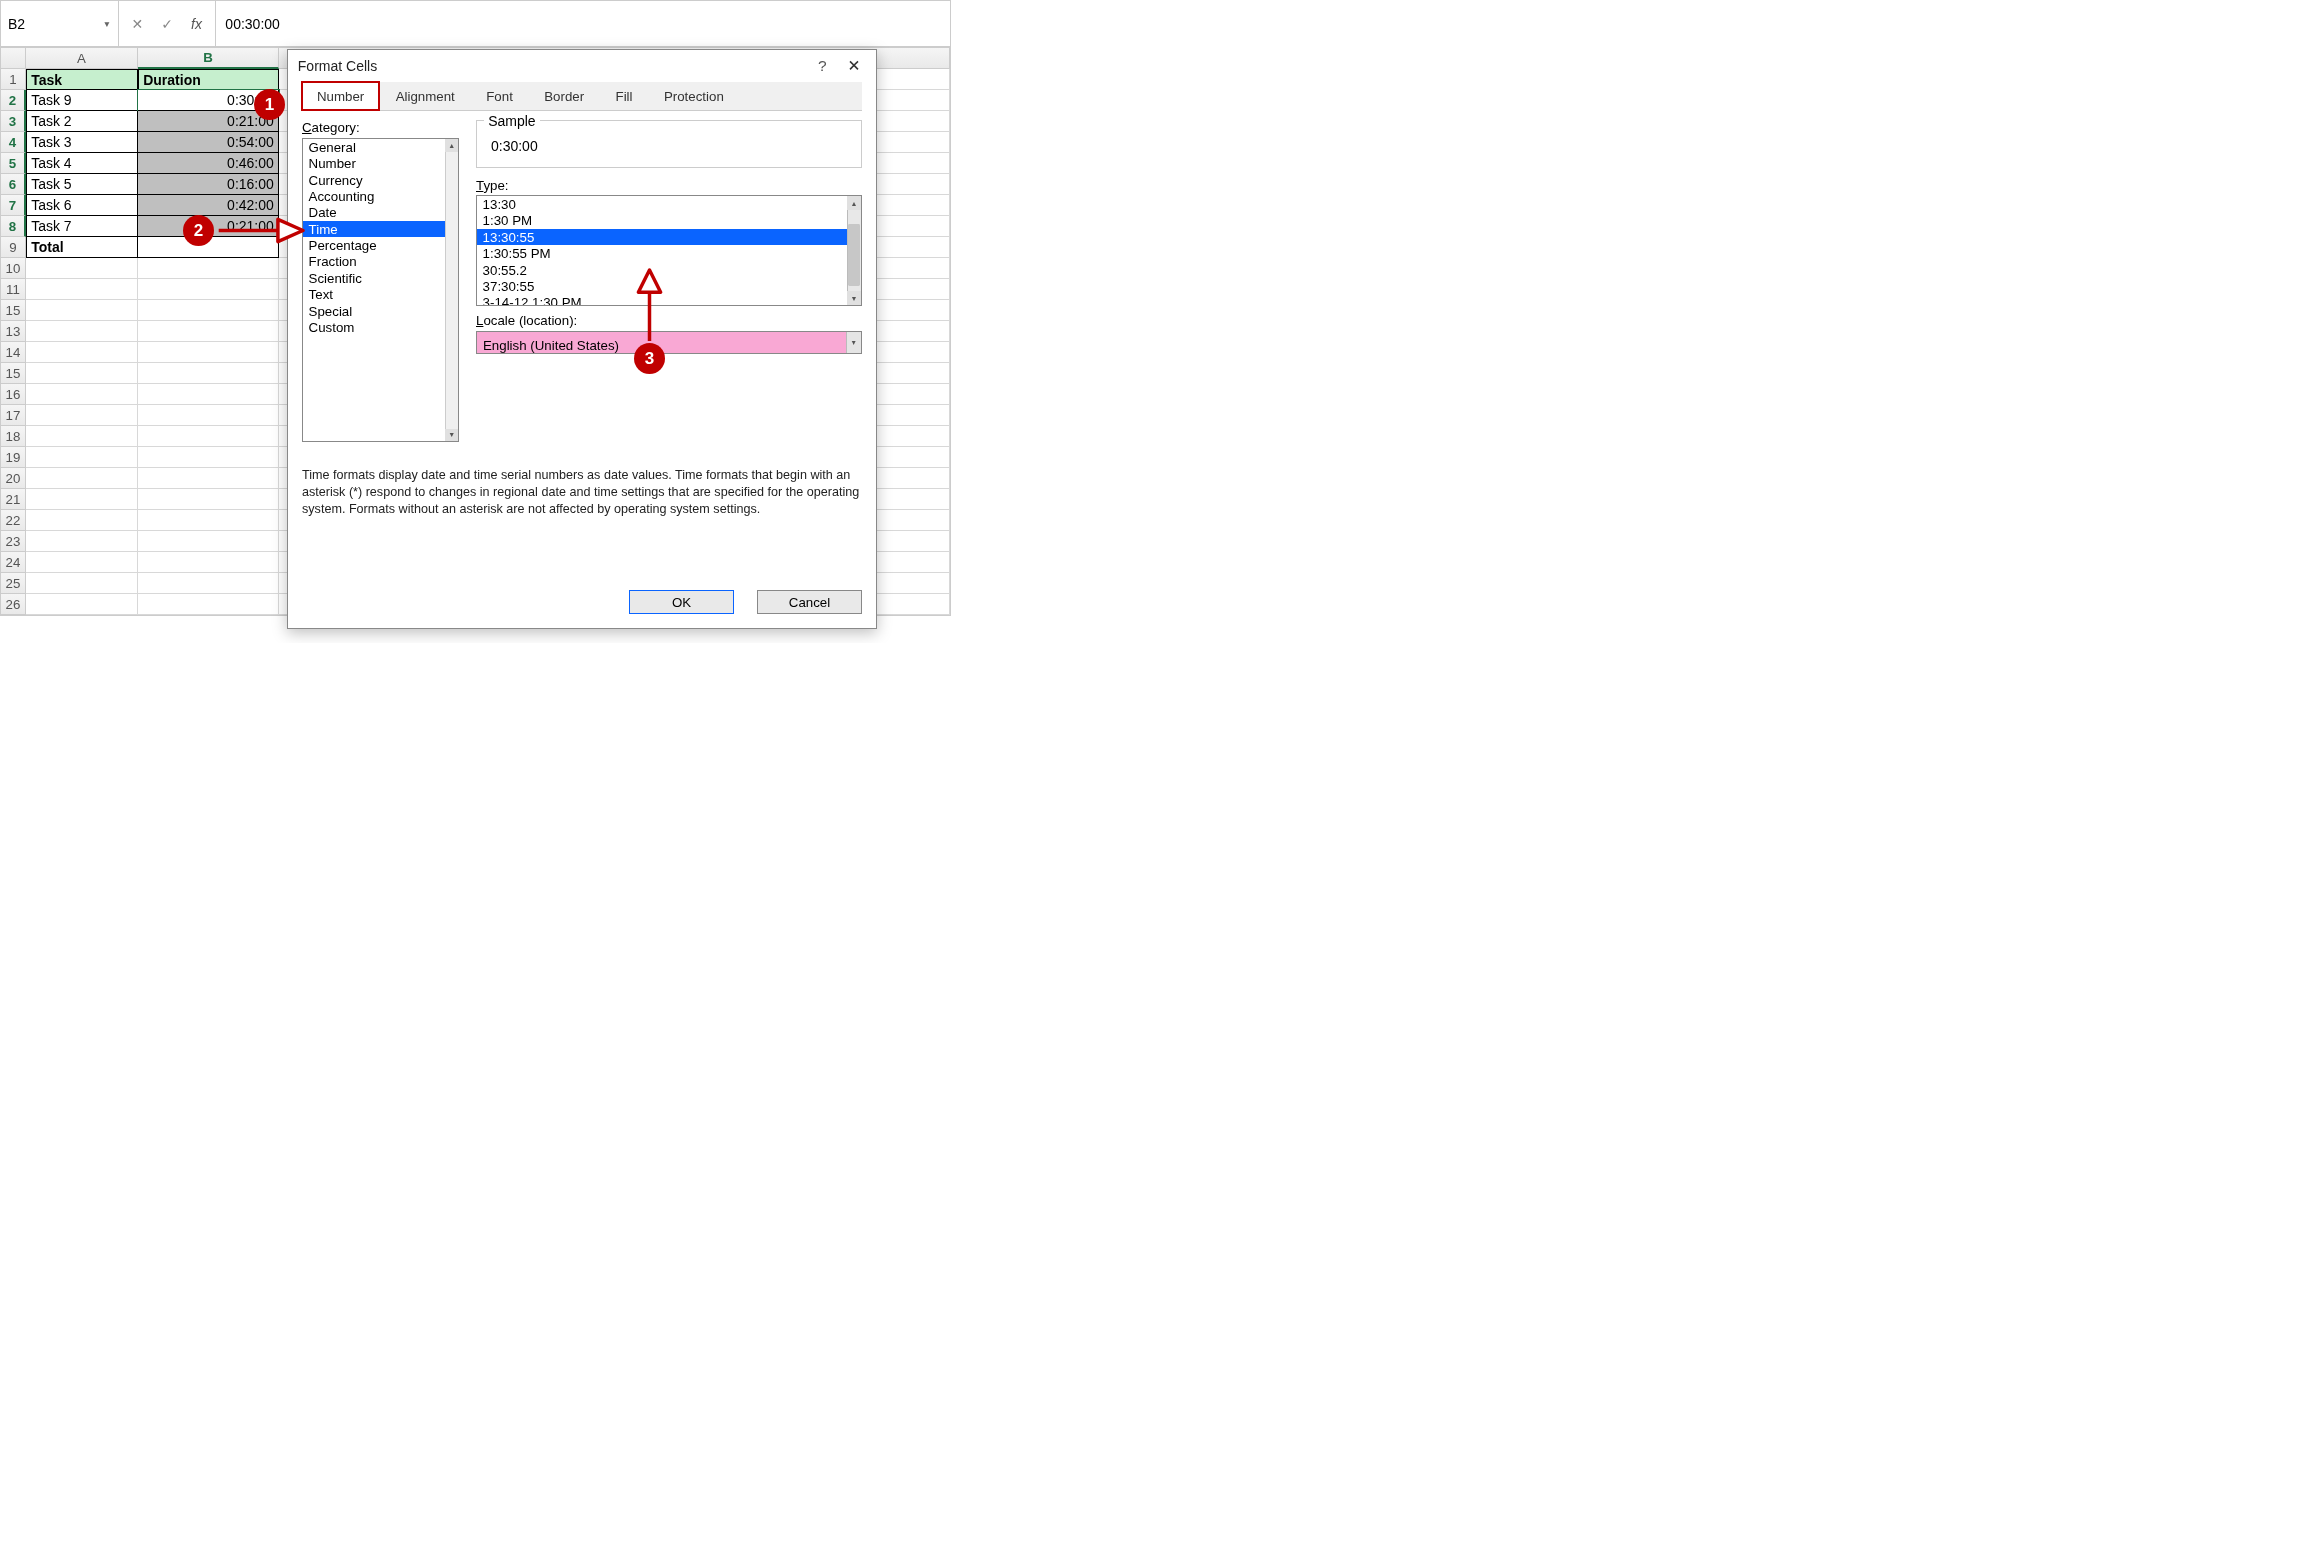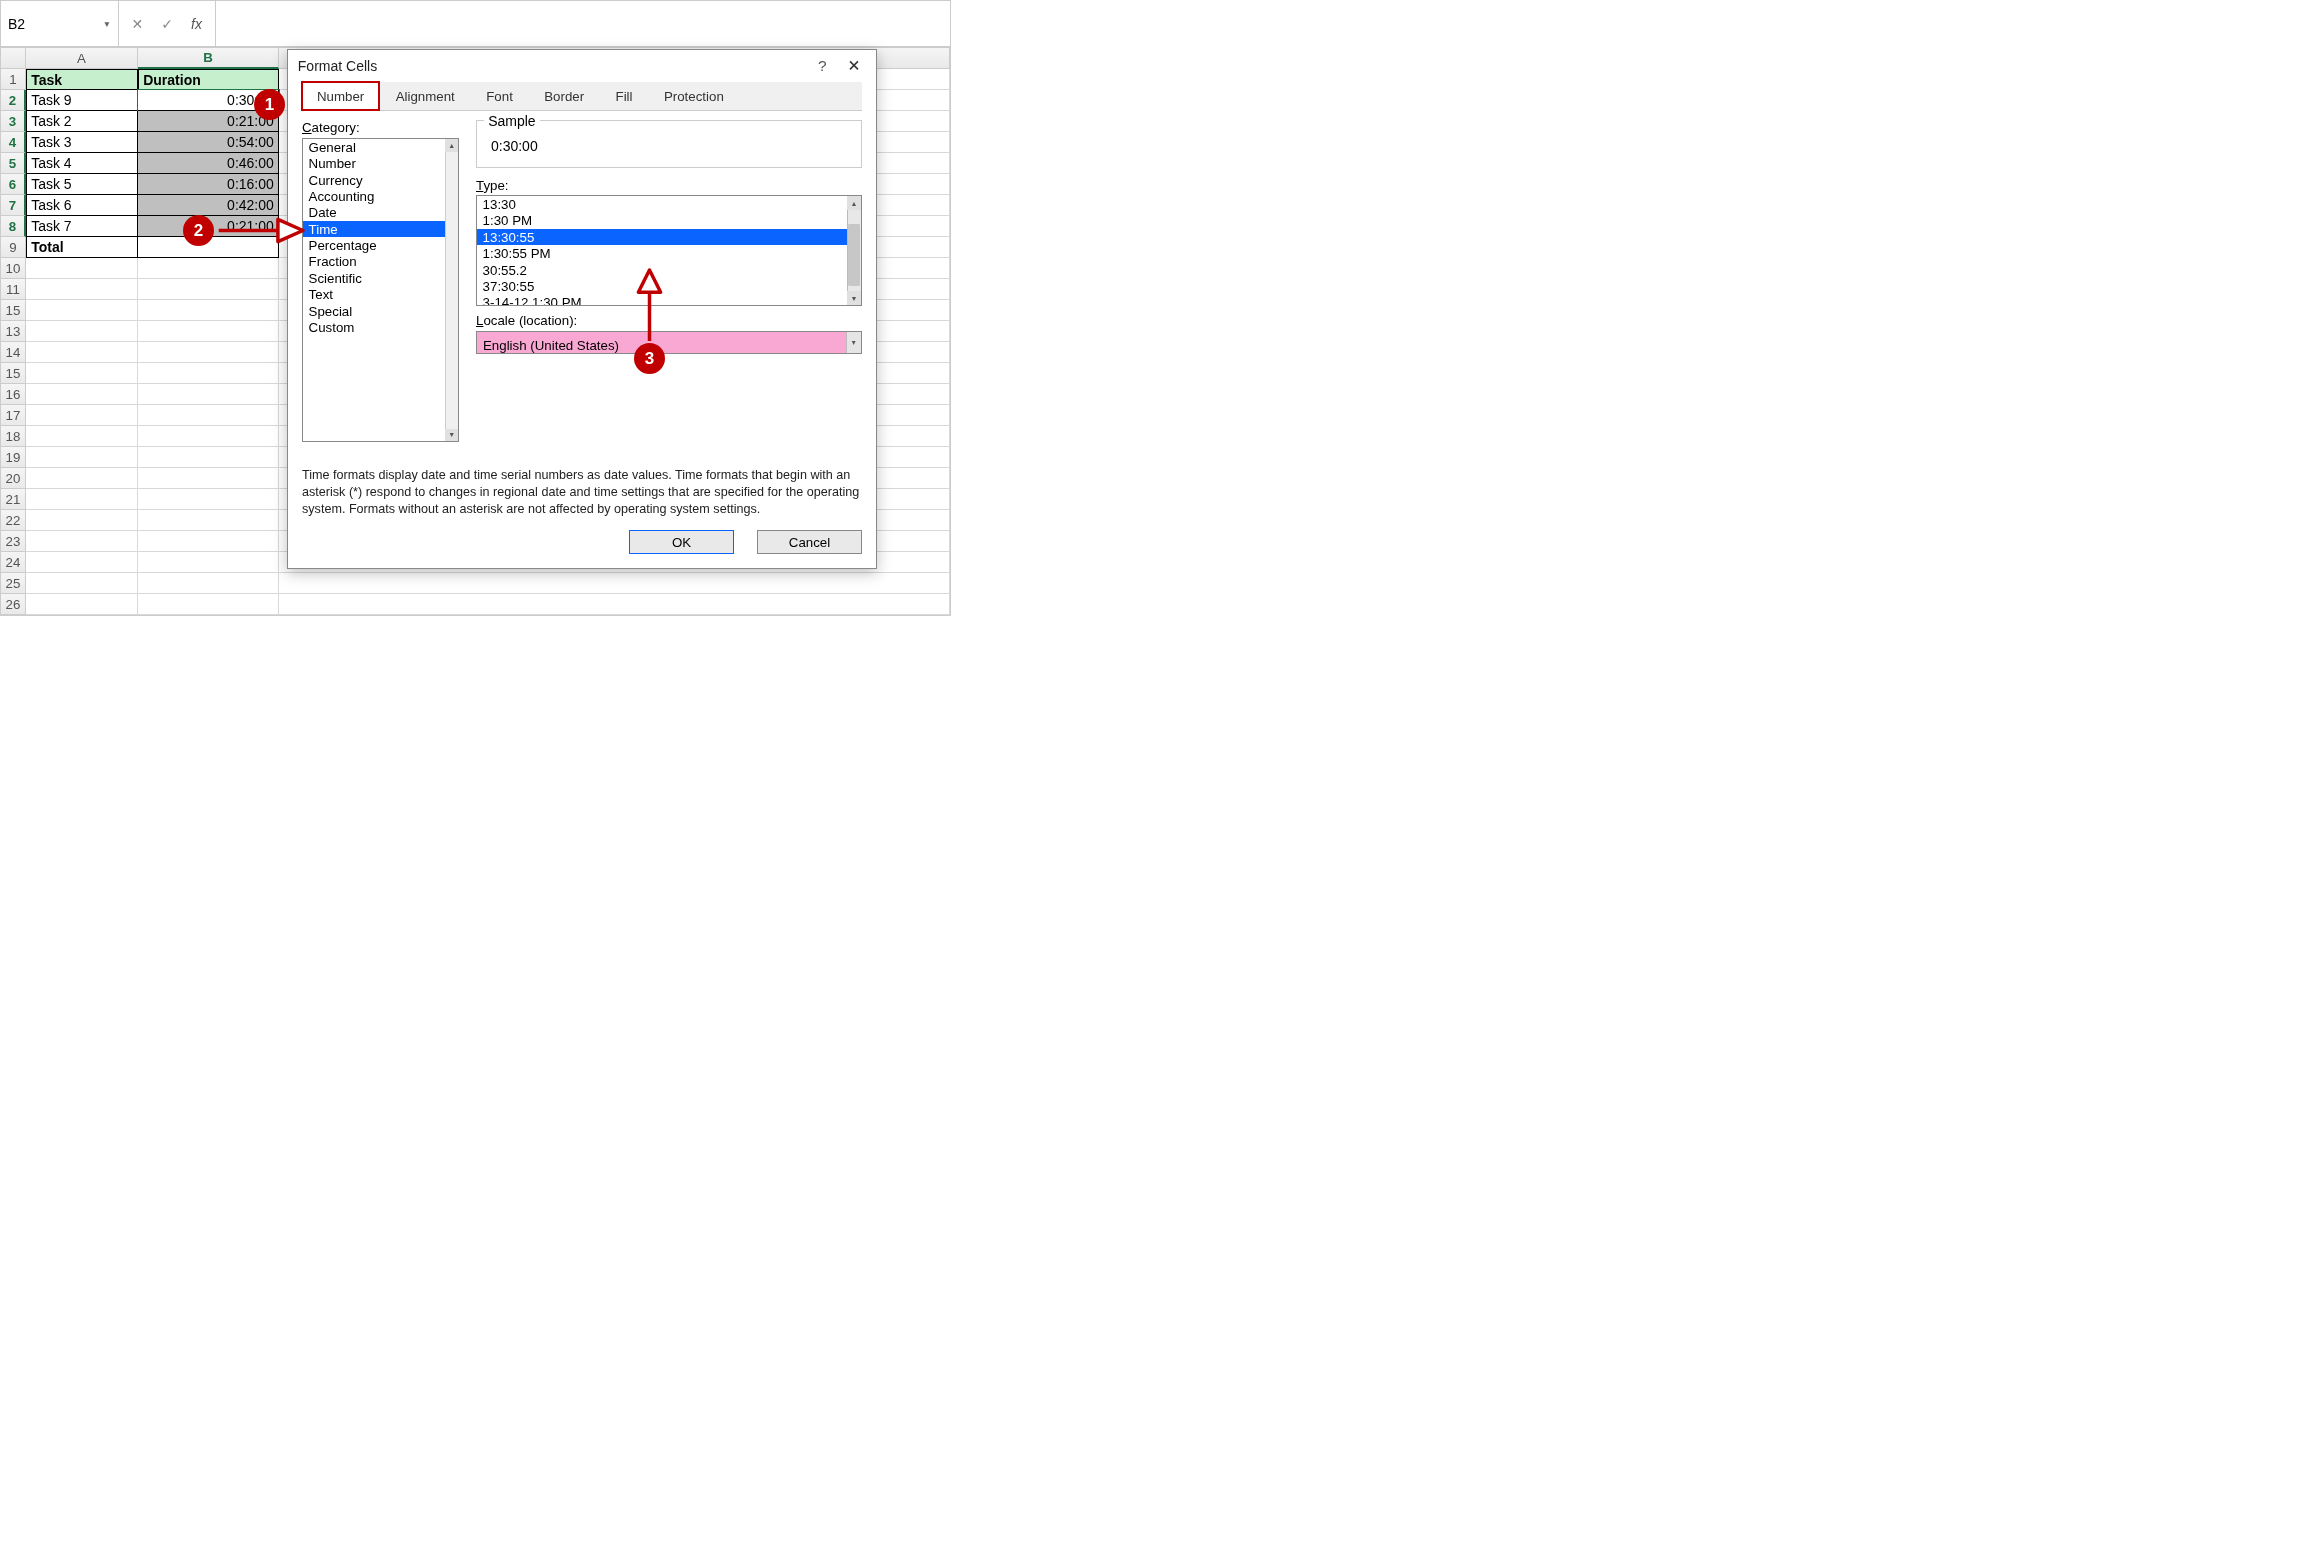--- a/index.html
+++ b/index.html
@@ -104,21 +104,21 @@
   .data-cell-a { border-left:0.7px solid #000; border-right:0.7px solid #000; border-bottom:0.7px solid #000; }
   .data-cell-b { border-right:0.7px solid #000; border-bottom:0.7px solid #000; text-align:right; justify-content:flex-end;}
   .selected-range { background:#bfbfbf; }
   .active-cell { background:#fff !important; outline: 1.4px solid #217346; outline-offset:-0.7px; }
   .total-row { font-weight:bold; }
 
   
   .dialog {
     position: absolute;
     left: 287px; top: 49px;
-    width: 590px; height: 520px;
+    width: 590px; height: 580px;
     background: #fff;
     border: 0.7px solid #888;
     box-shadow: 0 4.2px 14px rgba(0,0,0,.25);
     display:flex; flex-direction:column;
   }
   .dlg-title {
     height: 31px;
     display:flex; align-items:center;
     padding: 0 9.8px;
     font-size: 14px;
@@ -236,20 +236,23 @@
 
   <div class="formula-bar">
     <div class="name-box">
       <span>B2</span>
       <span class="dd">▼</span>
     </div>
     <div class="fx-group">
       <span class="fx-btn">✕</span>
       <span class="fx-btn">✓</span>
       <span class="fx-label">fx</span>
+    </div>
+    <div class="formula-input">
+      <span>00:30:00</span>
     </div>
   </div>
 
   <div class="sheet">
     <div class="hdr-row">
       <div class="corner"></div>
       <div class="col-hdr col-A">A</div>
       <div class="col-hdr col-B hdr-sel">B</div>
       <div class="col-hdr col-rest" style="flex:1;"></div>
     </div>

